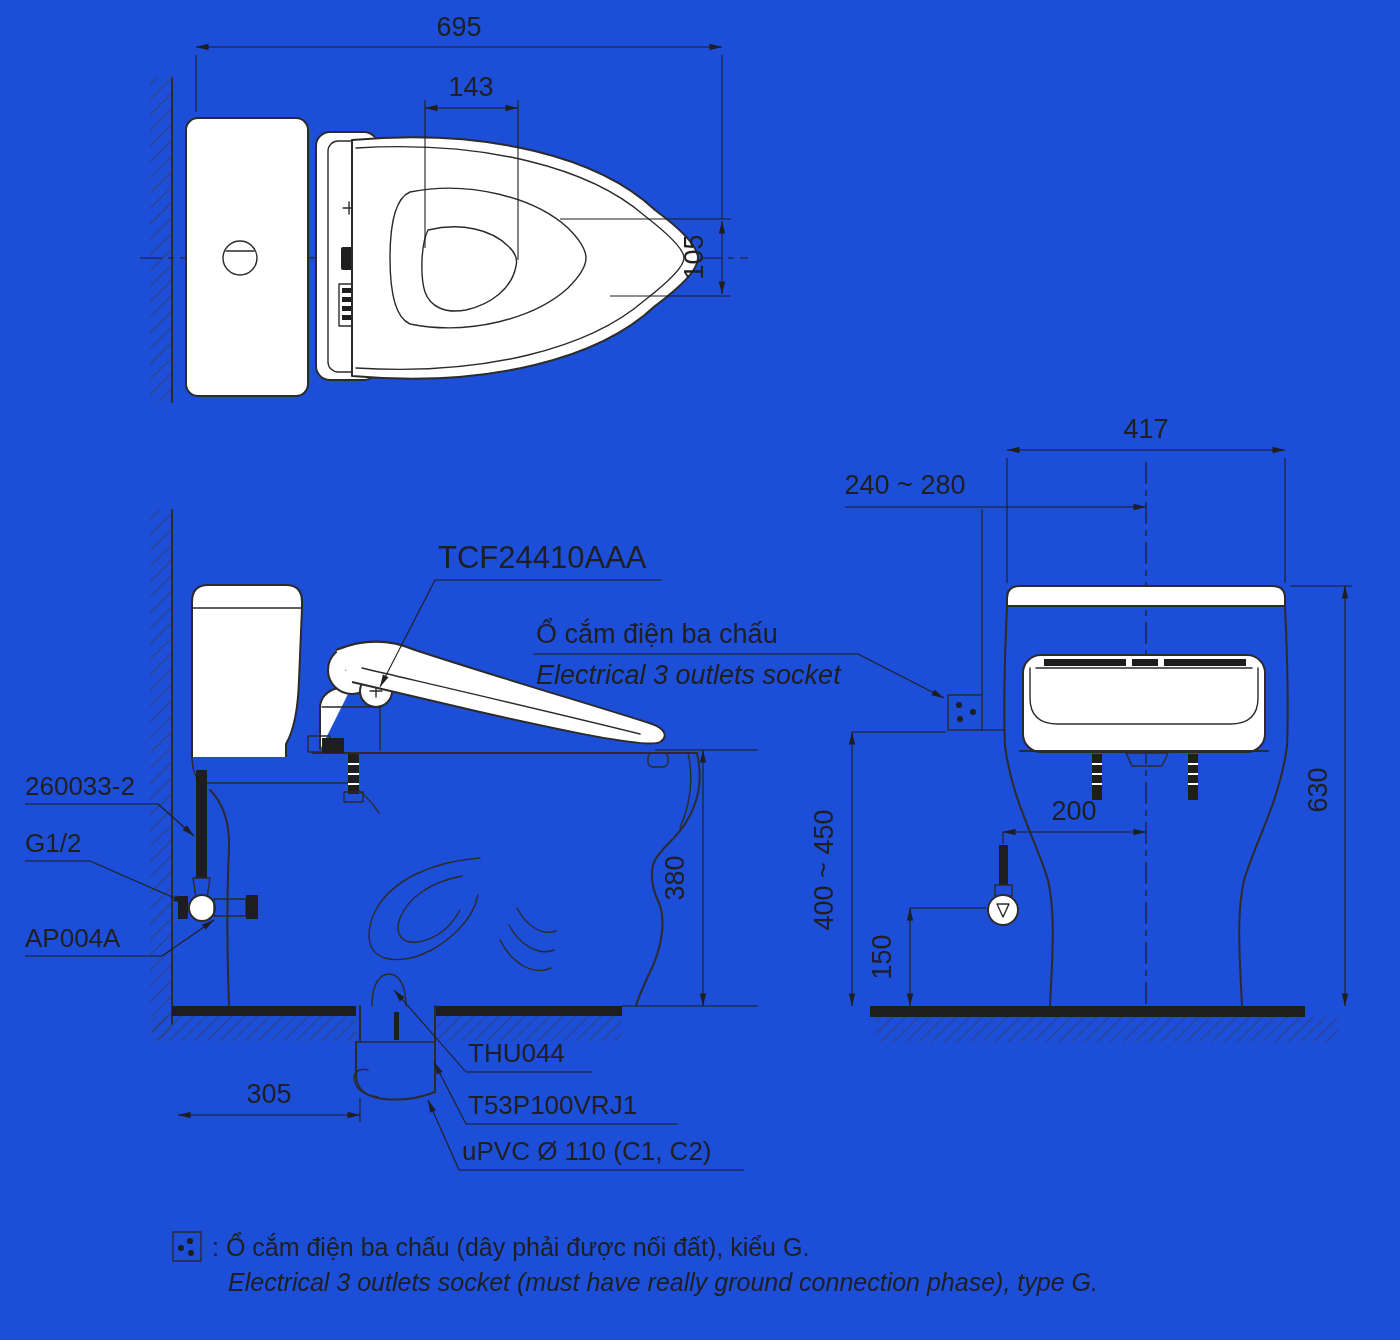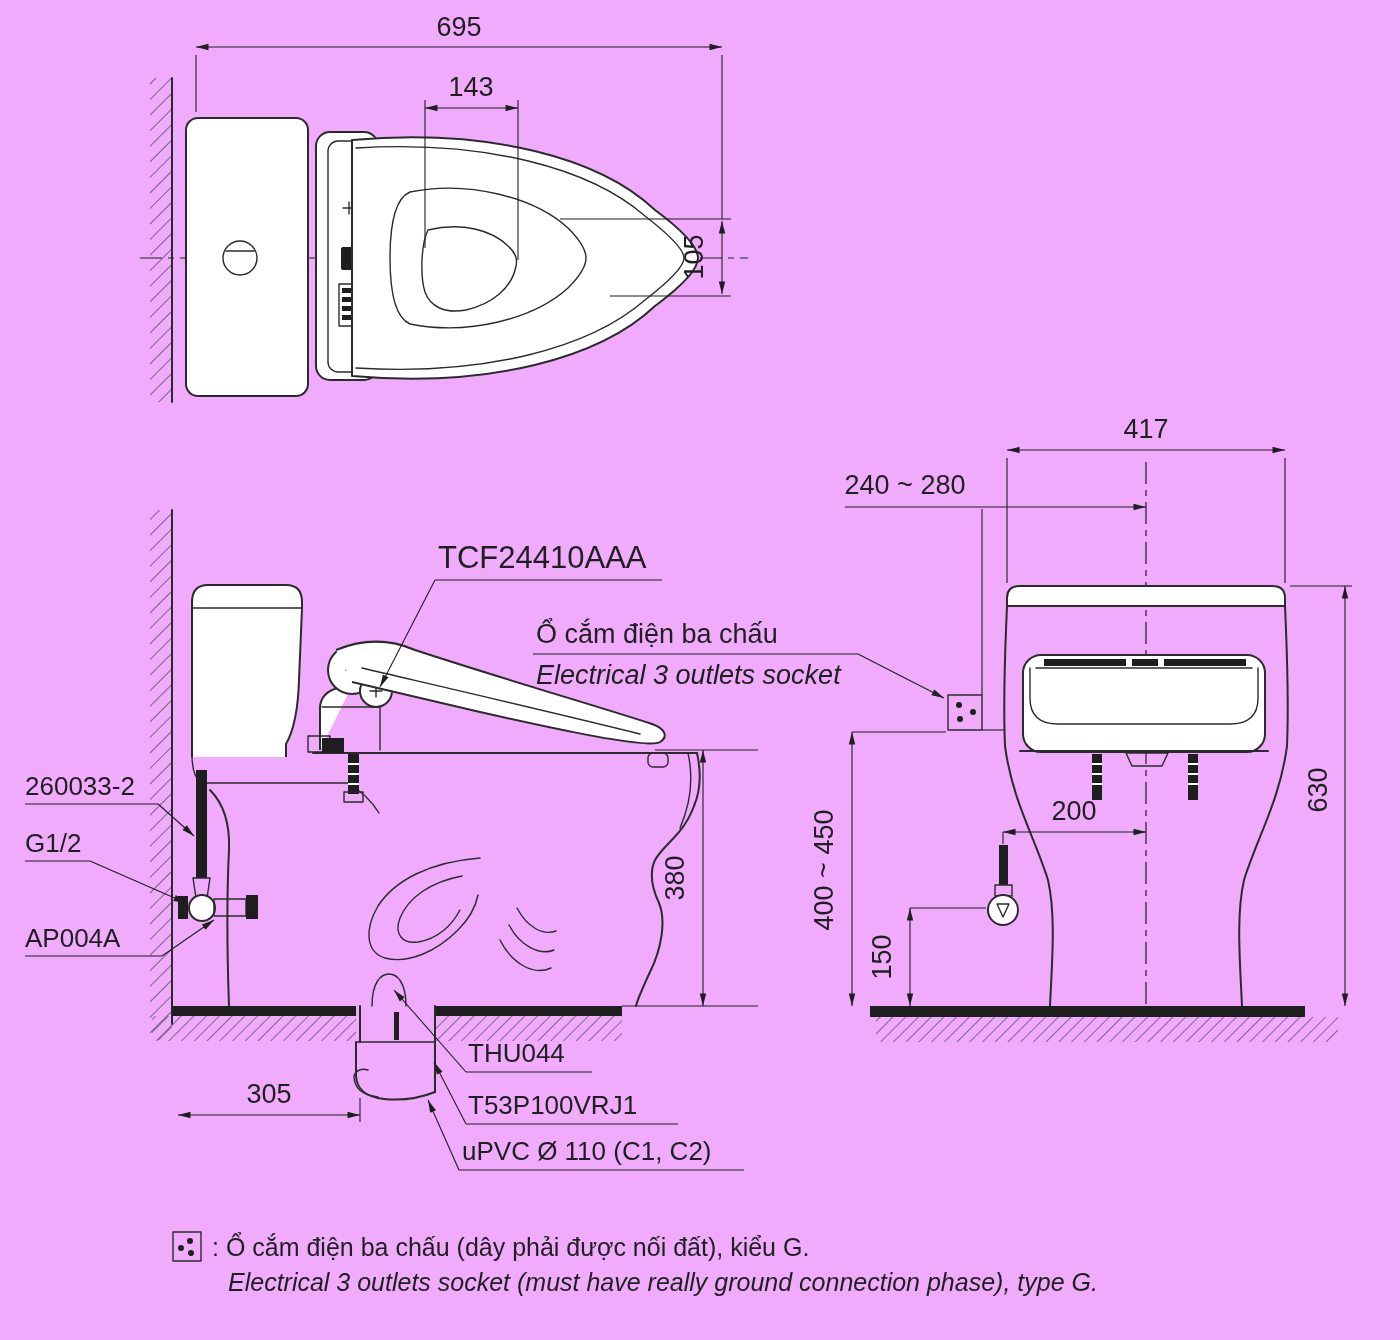--- a/index.html
+++ b/index.html
@@ -1,16 +1,16 @@
 <!DOCTYPE html>
 <html><head>
 <meta charset="utf-8">
 <style>
   html,body{margin:0;padding:0;background:#ffffff;}
-  .stage{position:relative;width:1400px;height:1340px;background:#f0abfc;overflow:hidden;}
+  .stage{position:relative;width:1400px;height:1340px;background:#1d4ed8;overflow:hidden;}
   svg{display:block;}
   .ln{stroke:#2b2b2b;stroke-width:2;fill:none;stroke-linecap:round;stroke-linejoin:round;}
   .ln2{stroke:#2b2b2b;stroke-width:1.4;fill:none;stroke-linecap:round;stroke-linejoin:round;}
   .fw{stroke:#2b2b2b;stroke-width:2;fill:#ffffff;stroke-linejoin:round;}
   .dim{stroke:#1f1f1f;stroke-width:1.1;fill:none;}
   .cl{stroke:#1f1f1f;stroke-width:1.2;fill:none;stroke-dasharray:22 6 6 6;}
   .dark{fill:#1e1e1e;stroke:none;}
   .txt{font-family:"Liberation Sans",sans-serif;font-size:27px;fill:#1f1f1f;}
   .txts{font-family:"Liberation Sans",sans-serif;font-size:26px;fill:#1f1f1f;}
   .big{font-family:"Liberation Sans",sans-serif;font-size:31px;fill:#1f1f1f;}

